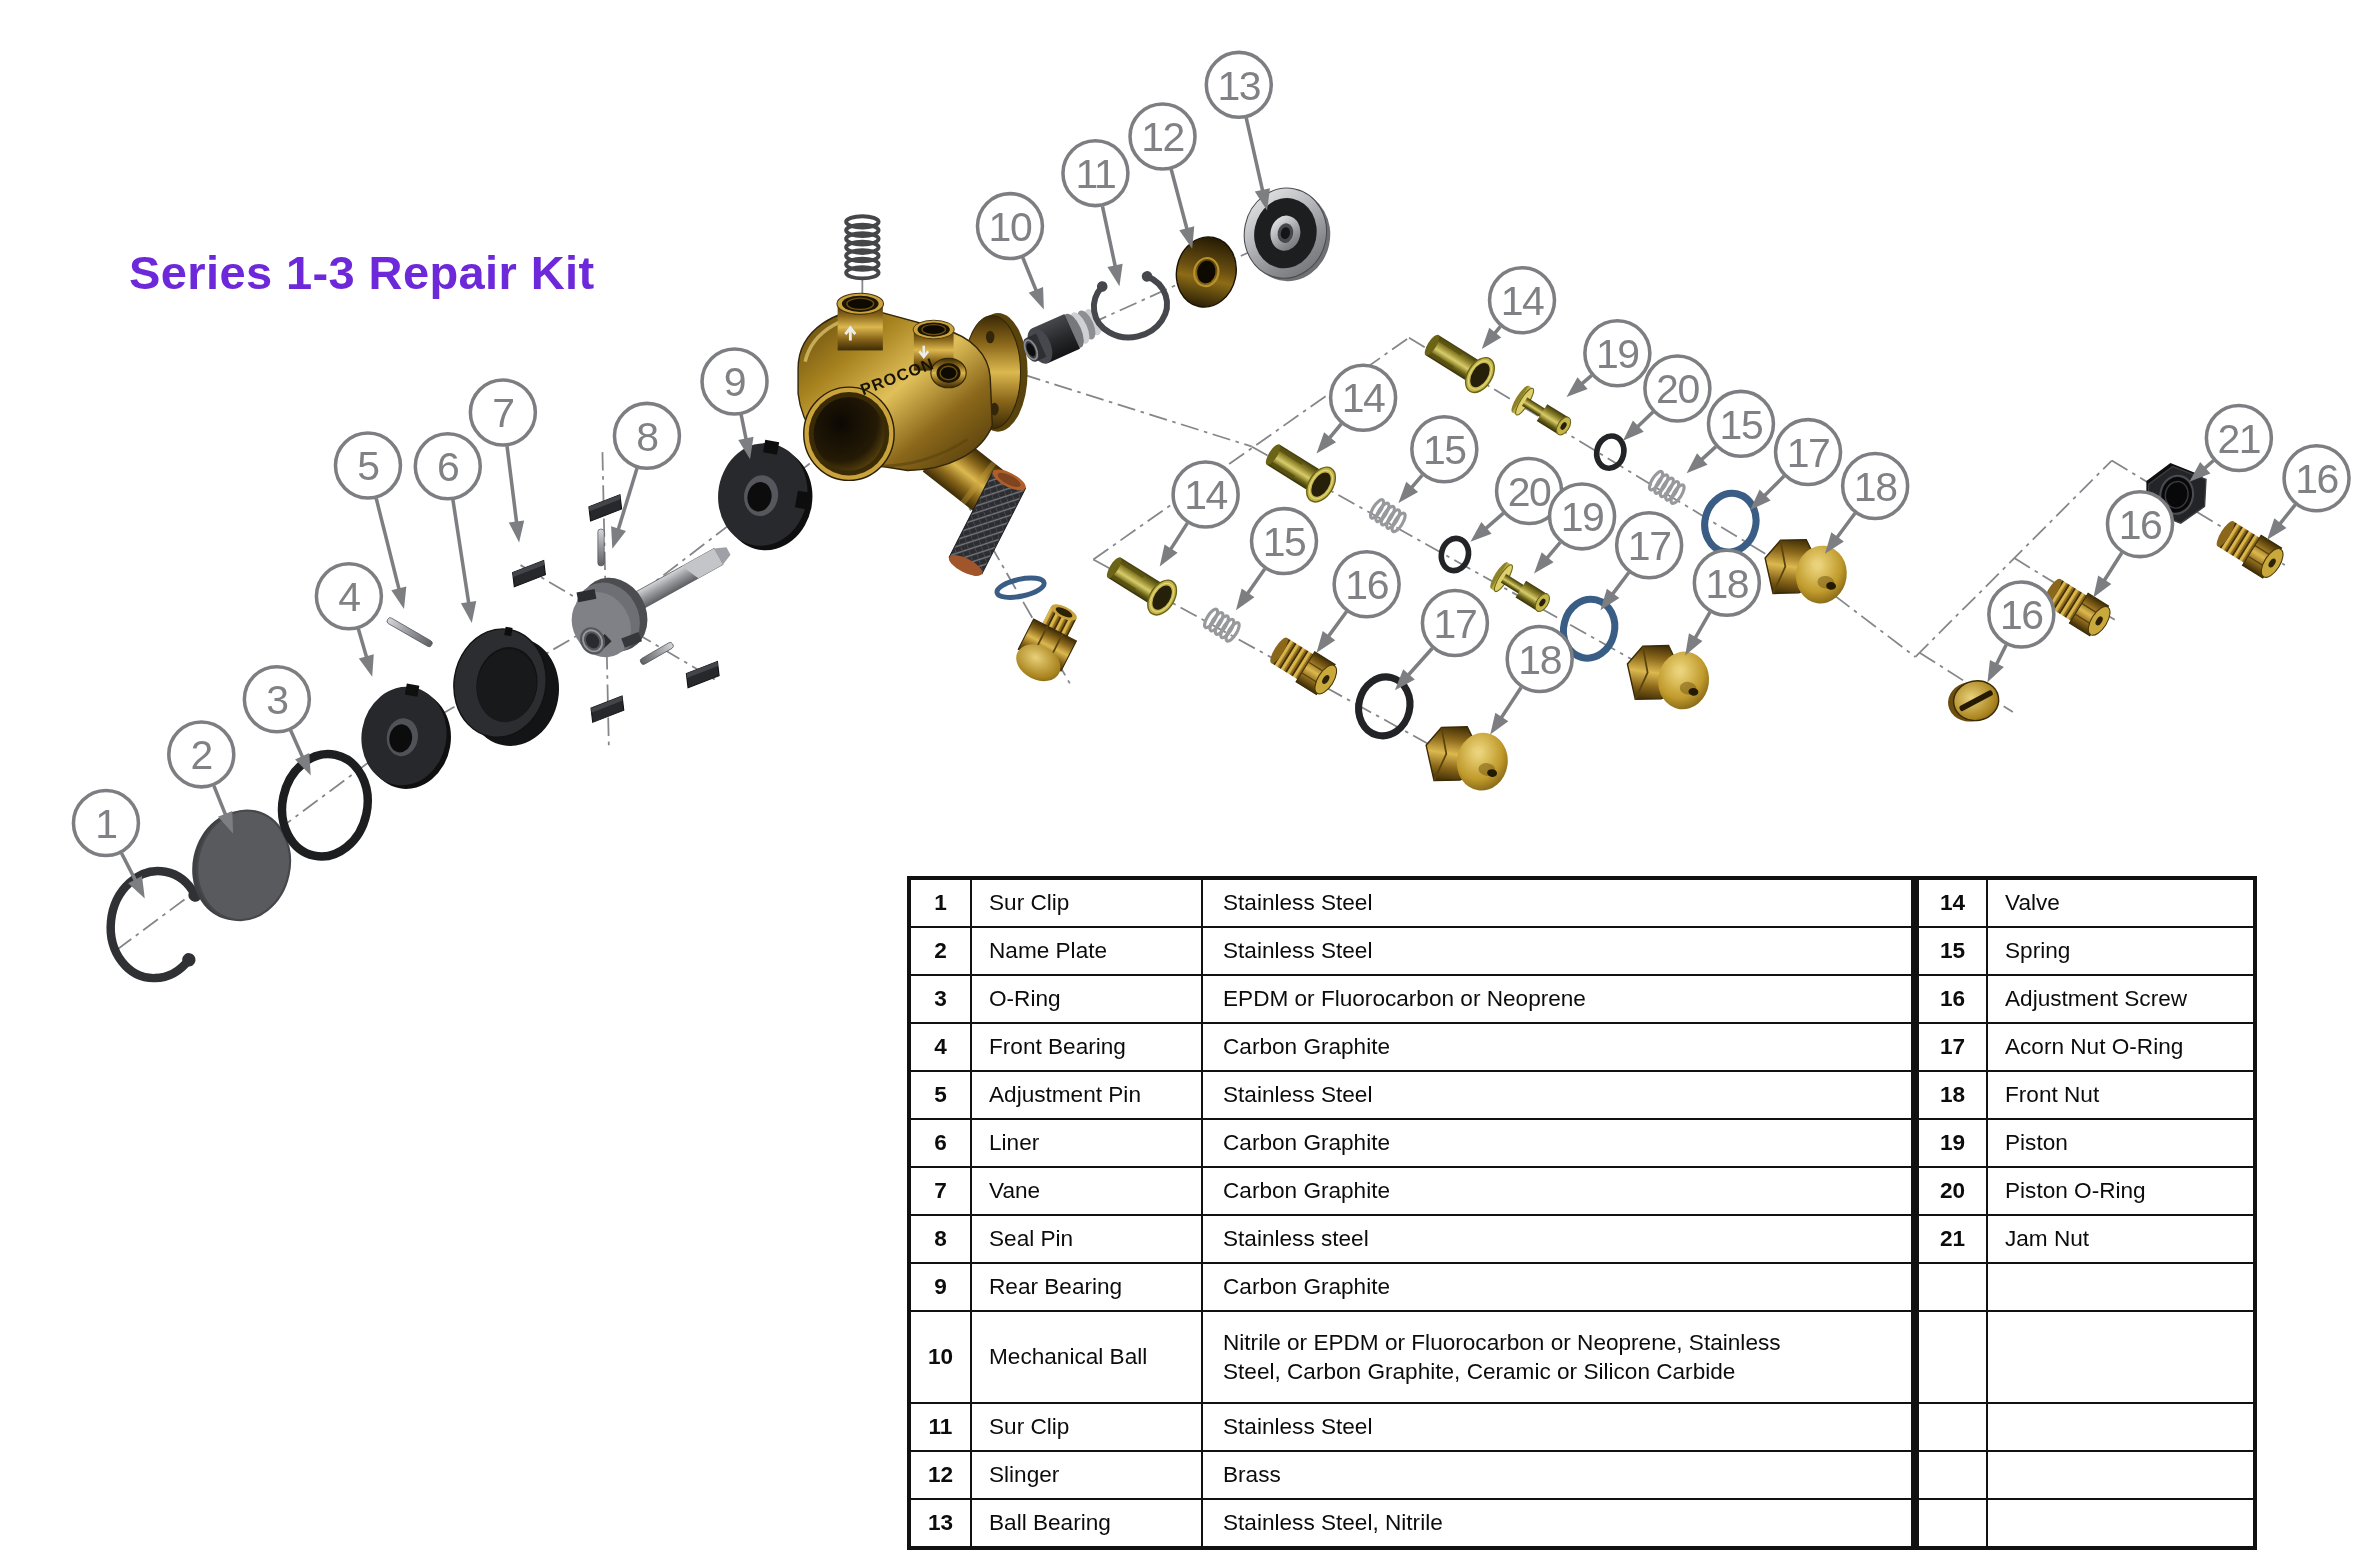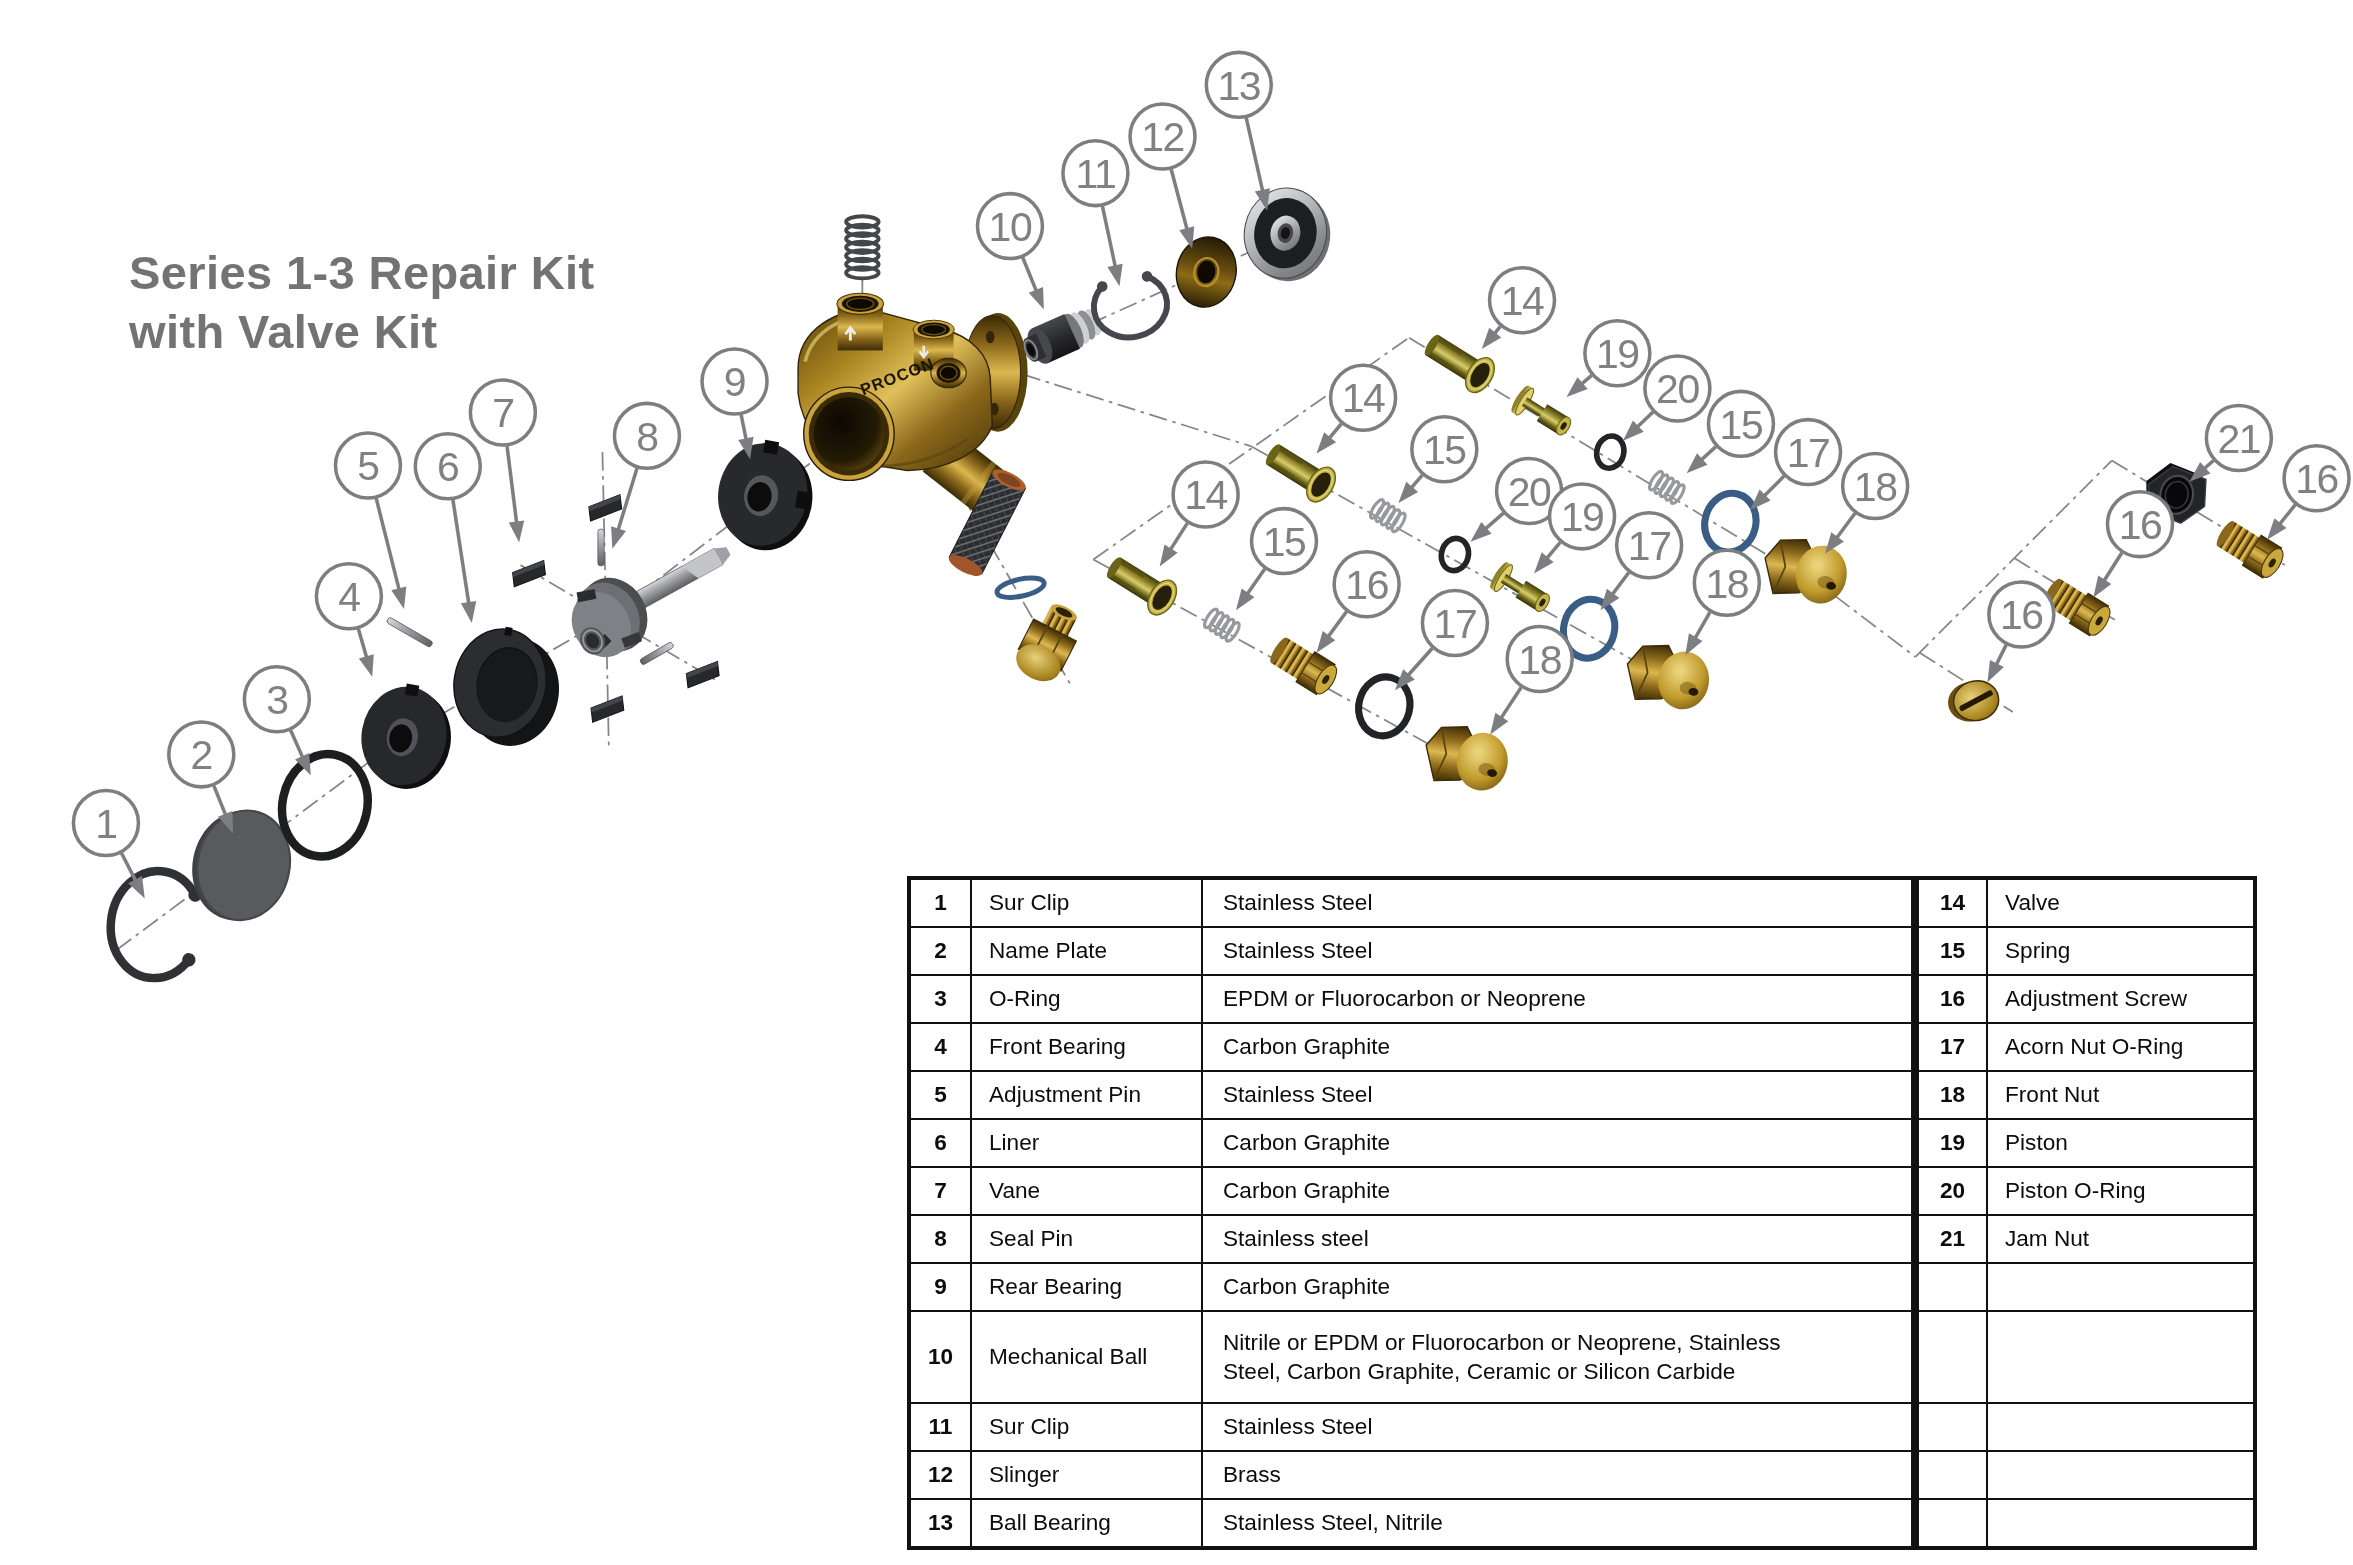--- a/index.html
+++ b/index.html
@@ -1,37 +1,36 @@
 <!DOCTYPE html>
 <html style="font-size:11.3px"><head>
 <meta charset="utf-8">
 <style>
   html,body{margin:0;padding:0;background:#fff;}
   body{width:2354px;height:1566px;overflow:hidden;font-family:"Liberation Sans",sans-serif;position:relative;}
   .stage{position:absolute;inset:0;background:#ffffff;}
-  .title{position:absolute;left:129px;top:244px;font-size:47px;font-weight:600;color:#737373;line-height:1.25;letter-spacing:0.4px;}
+  .title{position:absolute;left:129px;top:244px;font-size:47px;font-weight:600;color:#6d28d9;line-height:1.25;letter-spacing:0.4px;}
   svg.diagram{position:absolute;left:0;top:0;}
   .parts-table{position:absolute;left:907px;top:876px;border-collapse:collapse;table-layout:fixed;
     font-size:22.6px;color:#0c0c0c;background:#fff;}
   .parts-table td{border:2.8px solid #111;height:44px;vertical-align:middle;overflow:hidden;}
   .parts-table tr.tall td{height:88px;}
   .parts-table td.c-no,.parts-table td.c-no2{text-align:center;font-weight:bold;}
   .parts-table td.c-name,.parts-table td.c-name2{padding-left:17px;}
   .parts-table td.c-mat{padding-left:20px;white-space:pre-line;line-height:1.3;}
   .parts-table td.c-no2{border-left-width:8.5px;}
   .parts-table{border:4.2px solid #111;}
 </style>
 </head>
 <body>
 
 <div class="stage">
 
   <div class="title">
     <div>Series 1-3 Repair Kit</div>
-    <div>with Valve Kit</div>
   </div>
 
   <svg class="diagram" width="2354" height="1566" viewBox="0 0 3333 2217">
     <defs>
       <linearGradient id="gBrassV" x1="0" y1="0" x2="0" y2="1">
         <stop offset="0" stop-color="#3c2b06"></stop>
           <stop offset="0.25" stop-color="#8a671a"></stop>
         <stop offset="0.5" stop-color="#dcb84f"></stop>
           <stop offset="0.75" stop-color="#8a671a"></stop>
         <stop offset="1" stop-color="#3c2b06"></stop>

